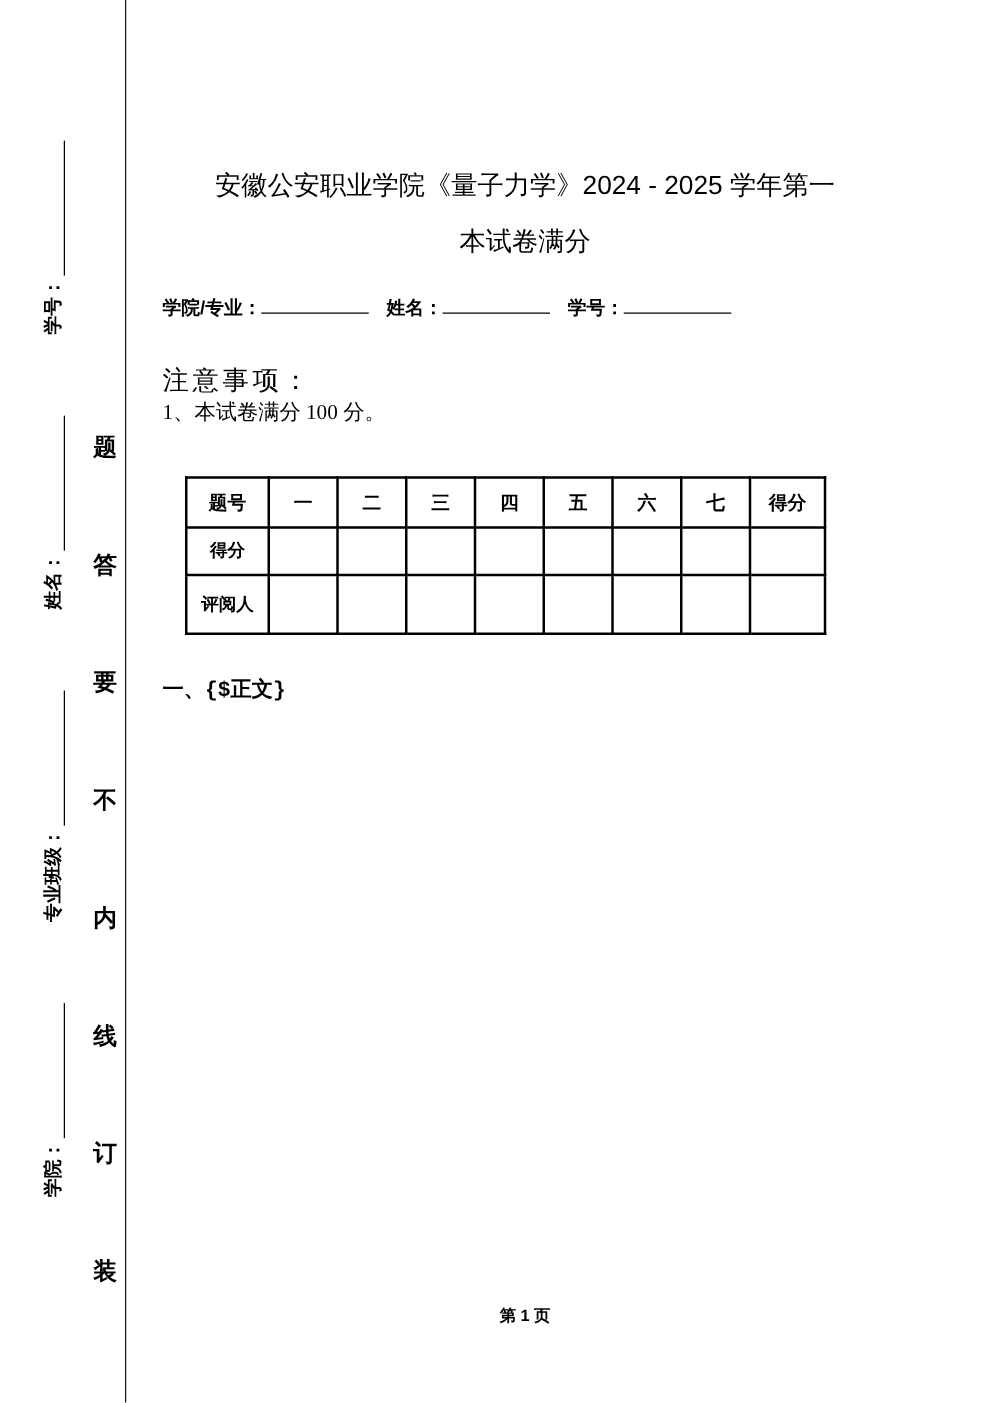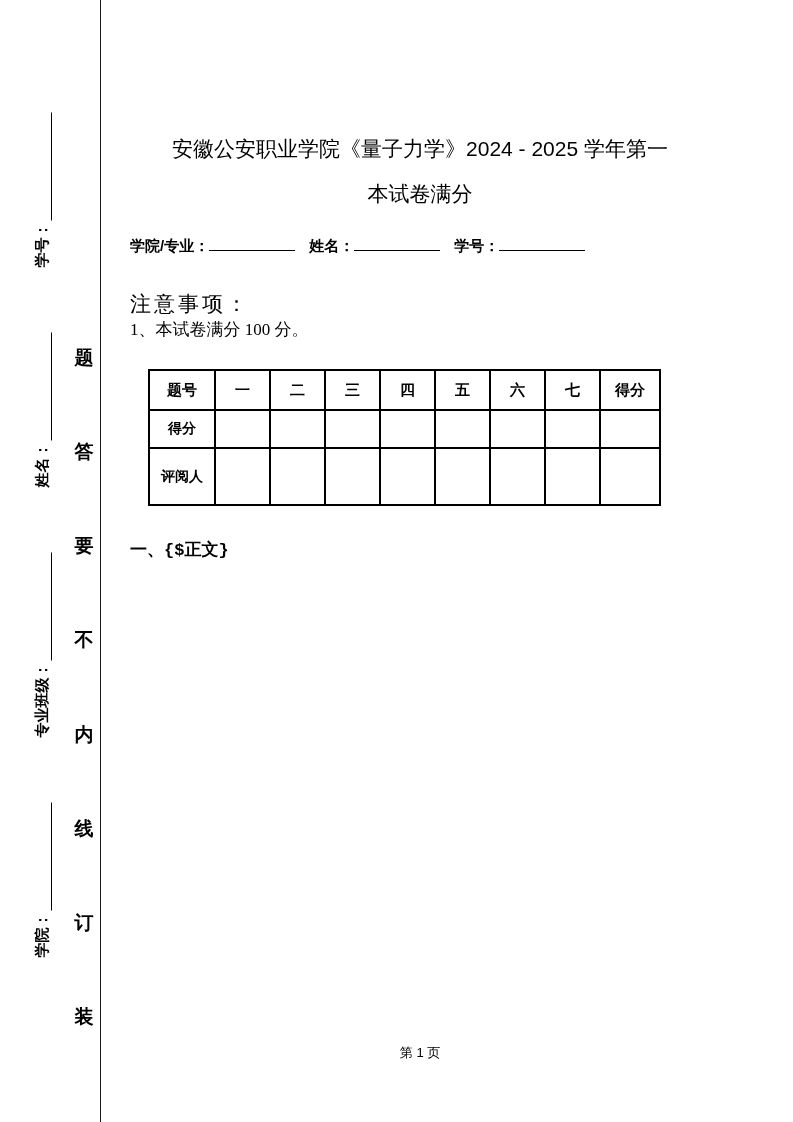--- a/index.html
+++ b/index.html
@@ -61,39 +61,39 @@
   }
   .blank:last-child { margin-right: 0; }
 
   .notice-heading { margin-top: 34px; font-size: 21px; letter-spacing: 3px; }
   .notice-item { font-size: 17px; }
   .u-blank { border-bottom: 1.5px solid #000; padding: 0 8px; }
 
   
   table.score {
     border-collapse: collapse; table-layout: fixed;
-    margin: 28px 0 0 18px;
+    margin: 40px 0 0 18px;
     border-radius: 12px;
   }
   table.score td, table.score th {
     border: 2px solid #000; text-align: center; vertical-align: middle;
     font-family: "Liberation Sans", sans-serif; font-size: 15px; font-weight: bold;
     overflow: hidden;
   }
   table.score .row-head { font-size: 14px; }
   tr.r-header { height: 40px; }
   tr.r-score  { height: 38px; }
-  tr.r-grader { height: 57px; }
+  tr.r-grader { height: 47px; }
 
   .section-heading { margin-top: 32px; font-size: 17px; font-weight: bold; font-family: Liberation Mono, monospace; }
 
   .footer {
     position: absolute; left: 130px; top: 1044px; width: 580px;
     text-align: center; font-family: "Liberation Sans", sans-serif;
-    font-weight: normal; font-size: 13px;
+    font-weight: bold; font-size: 13px;
   }
 </style>
 </head>
 <body>
 
 <div class="page">
 
   <div class="rule-vertical"></div>
 
   <div class="side-labels">

